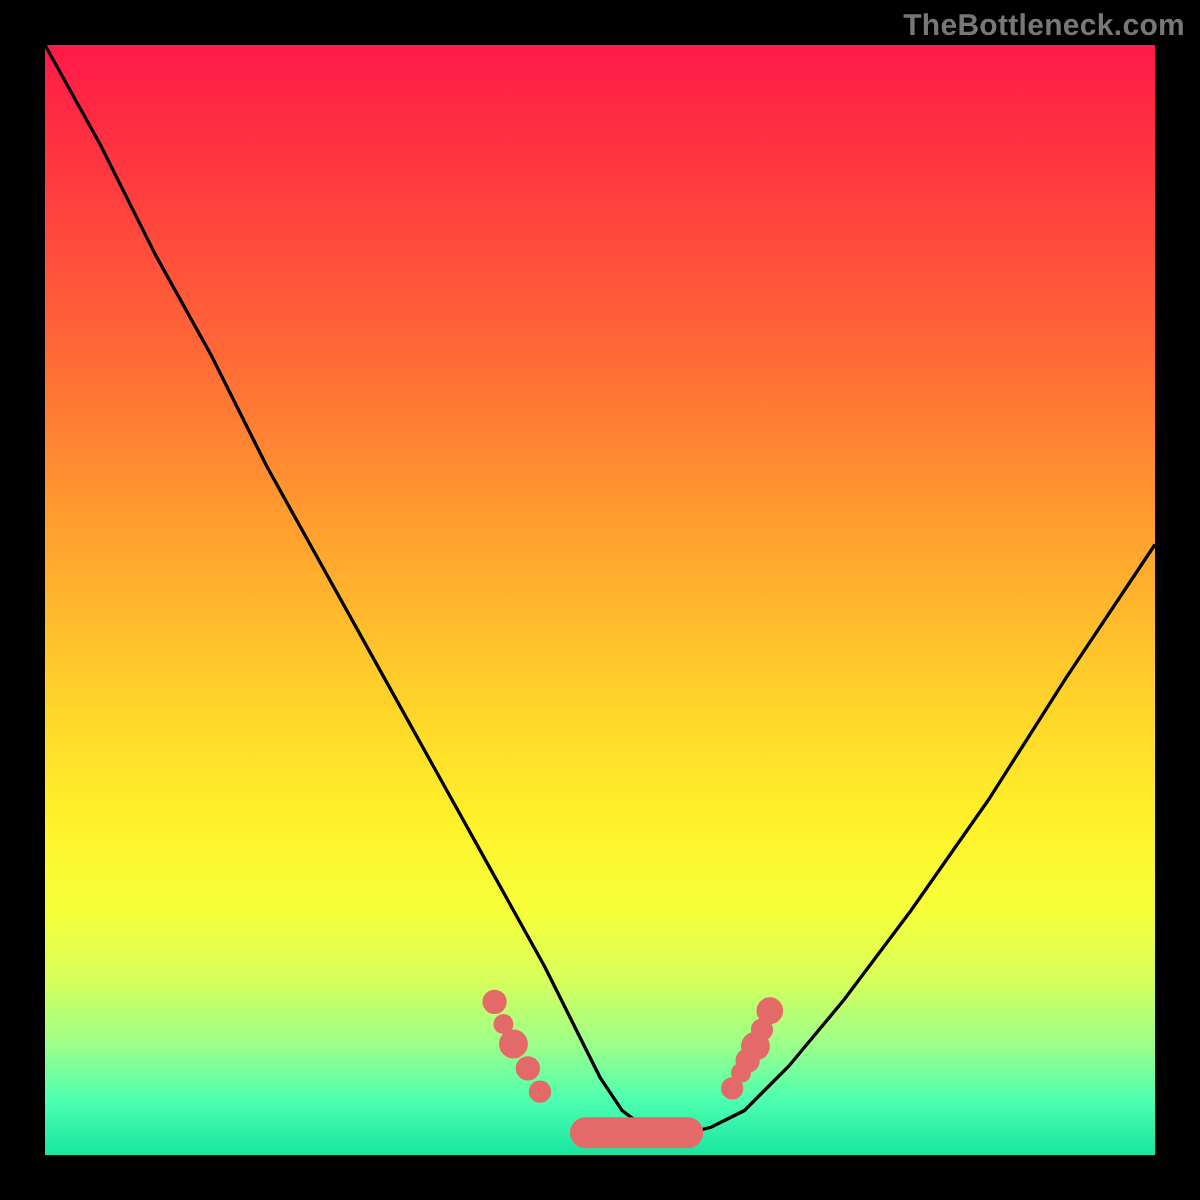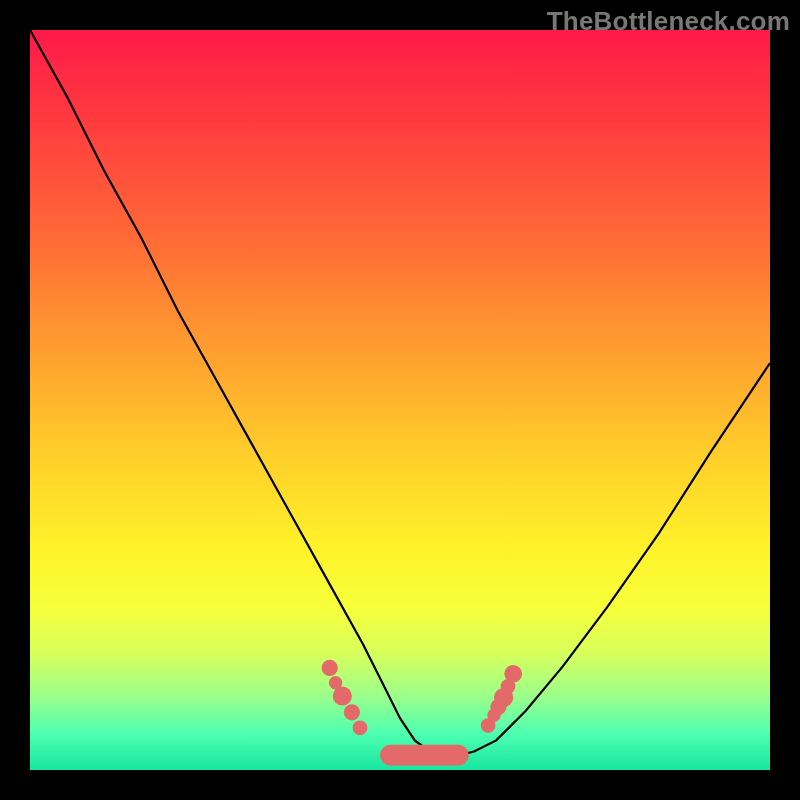--- a/index.html
+++ b/index.html
@@ -29,21 +29,21 @@
       #9cff8a 90%,
       #4effb0 95%,
       #18e6a0 100%
     );
   }
   .watermark {
     position: absolute;
     top: 6px;
     right: 10px;
     color: #777;
-    font-size: 26px;
+    font-size: 20px;
     font-weight: 600;
     letter-spacing: 0.2px;
     user-select: none;
   }
   svg.curve {
     position: absolute;
     left: 0;
     top: 0;
     width: 740px;
     height: 740px;

